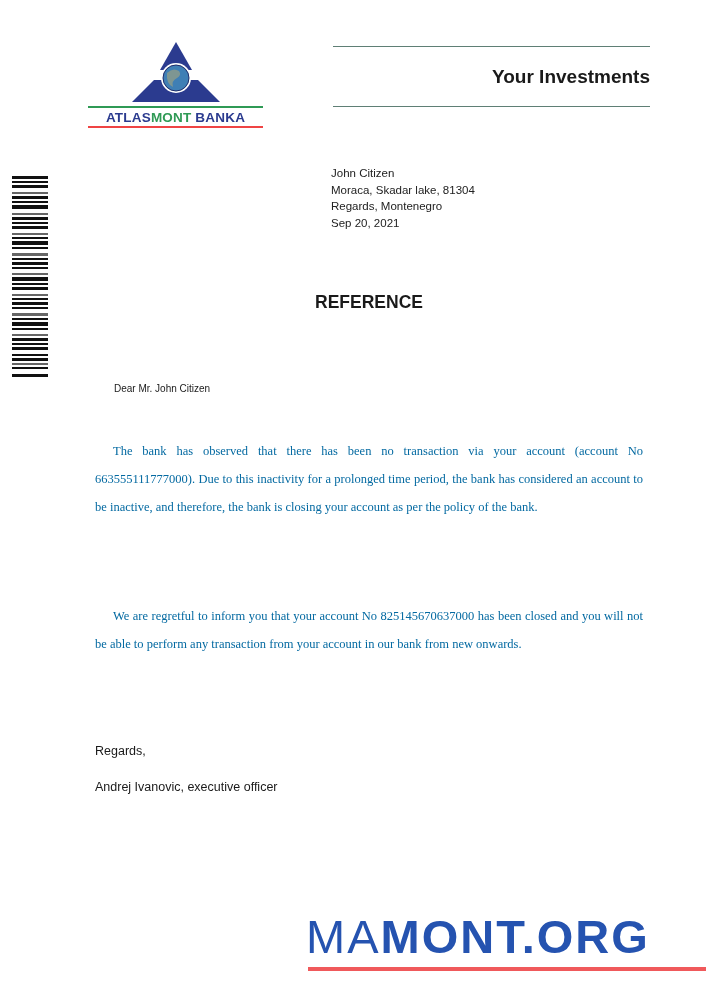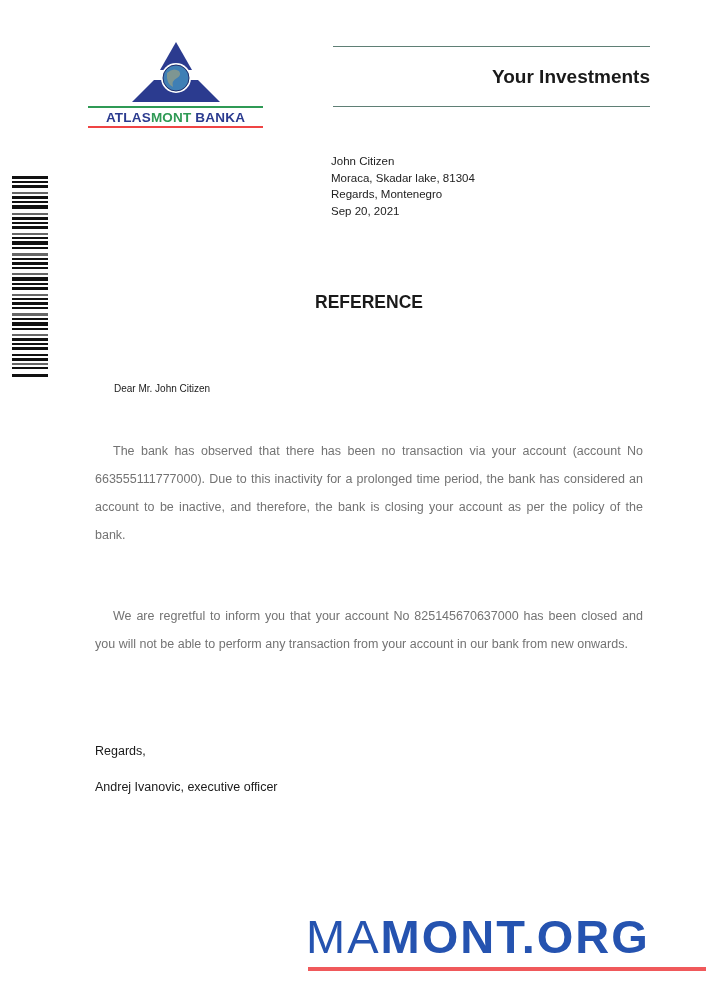--- a/index.html
+++ b/index.html
@@ -14,27 +14,27 @@
   #logo-text {
     position: absolute; left: 0; top: 66px; width: 175px; text-align: center;
     font-weight: bold; font-size: 13.5px; letter-spacing: 0.2px; color: #2b3b8f;
     border-top: 2px solid #2f9a55; border-bottom: 2px solid #ef4444; padding: 2px 0 1px 0;
   }
   #logo-text .green { color: #2f9a55; }
   
   .rule { left: 333px; width: 317px; height: 1px; background: #5f7f75; }
   #header-title { left: 333px; width: 317px; top: 66px; text-align: right; font-weight: bold; font-size: 19px; }
   
-  #address { left: 331px; top: 153px; font-size: 11.5px; line-height: 16.5px; color: #222; }
+  #address { left: 331px; top: 165px; font-size: 11.5px; line-height: 16.5px; color: #222; }
   
   #barcode { left: 12px; top: 176px; width: 36px; height: 205px; }
   
   #ref-title { left: 0; width: 738px; text-align: center; top: 292px; font-weight: bold; font-size: 17.5px; }
   #salutation { left: 114px; top: 363px; font-size: 10px; margin-top: 20px; }
-  .para { left: 95px; width: 548px; font-size: 12.5px; line-height: 28px; text-align: justify; text-indent: 18px; color: #737373; }
+  .para { left: 95px; width: 548px; font-size: 12.5px; line-height: 28px; text-align: justify; text-indent: 18px; color: #0369a1; font-family: Liberation Serif, serif; }
   #p1 { top: 437px; }
   #p2 { top: 602px; }
   #regards { left: 95px; top: 744px; font-size: 12.5px; }
   #signature { left: 95px; top: 780px; font-size: 12.5px; }
   
   #watermark { left: 306px; top: 908px; font-size: 47px; font-weight: bold; color: #2553b0; letter-spacing: 2px; line-height: 58px; }
   #watermark .thin { font-weight: normal; }
   #wm-underline { left: 308px; top: 967px; width: 398px; height: 4px; background: #f0595b; }
 </style>
 </head>

